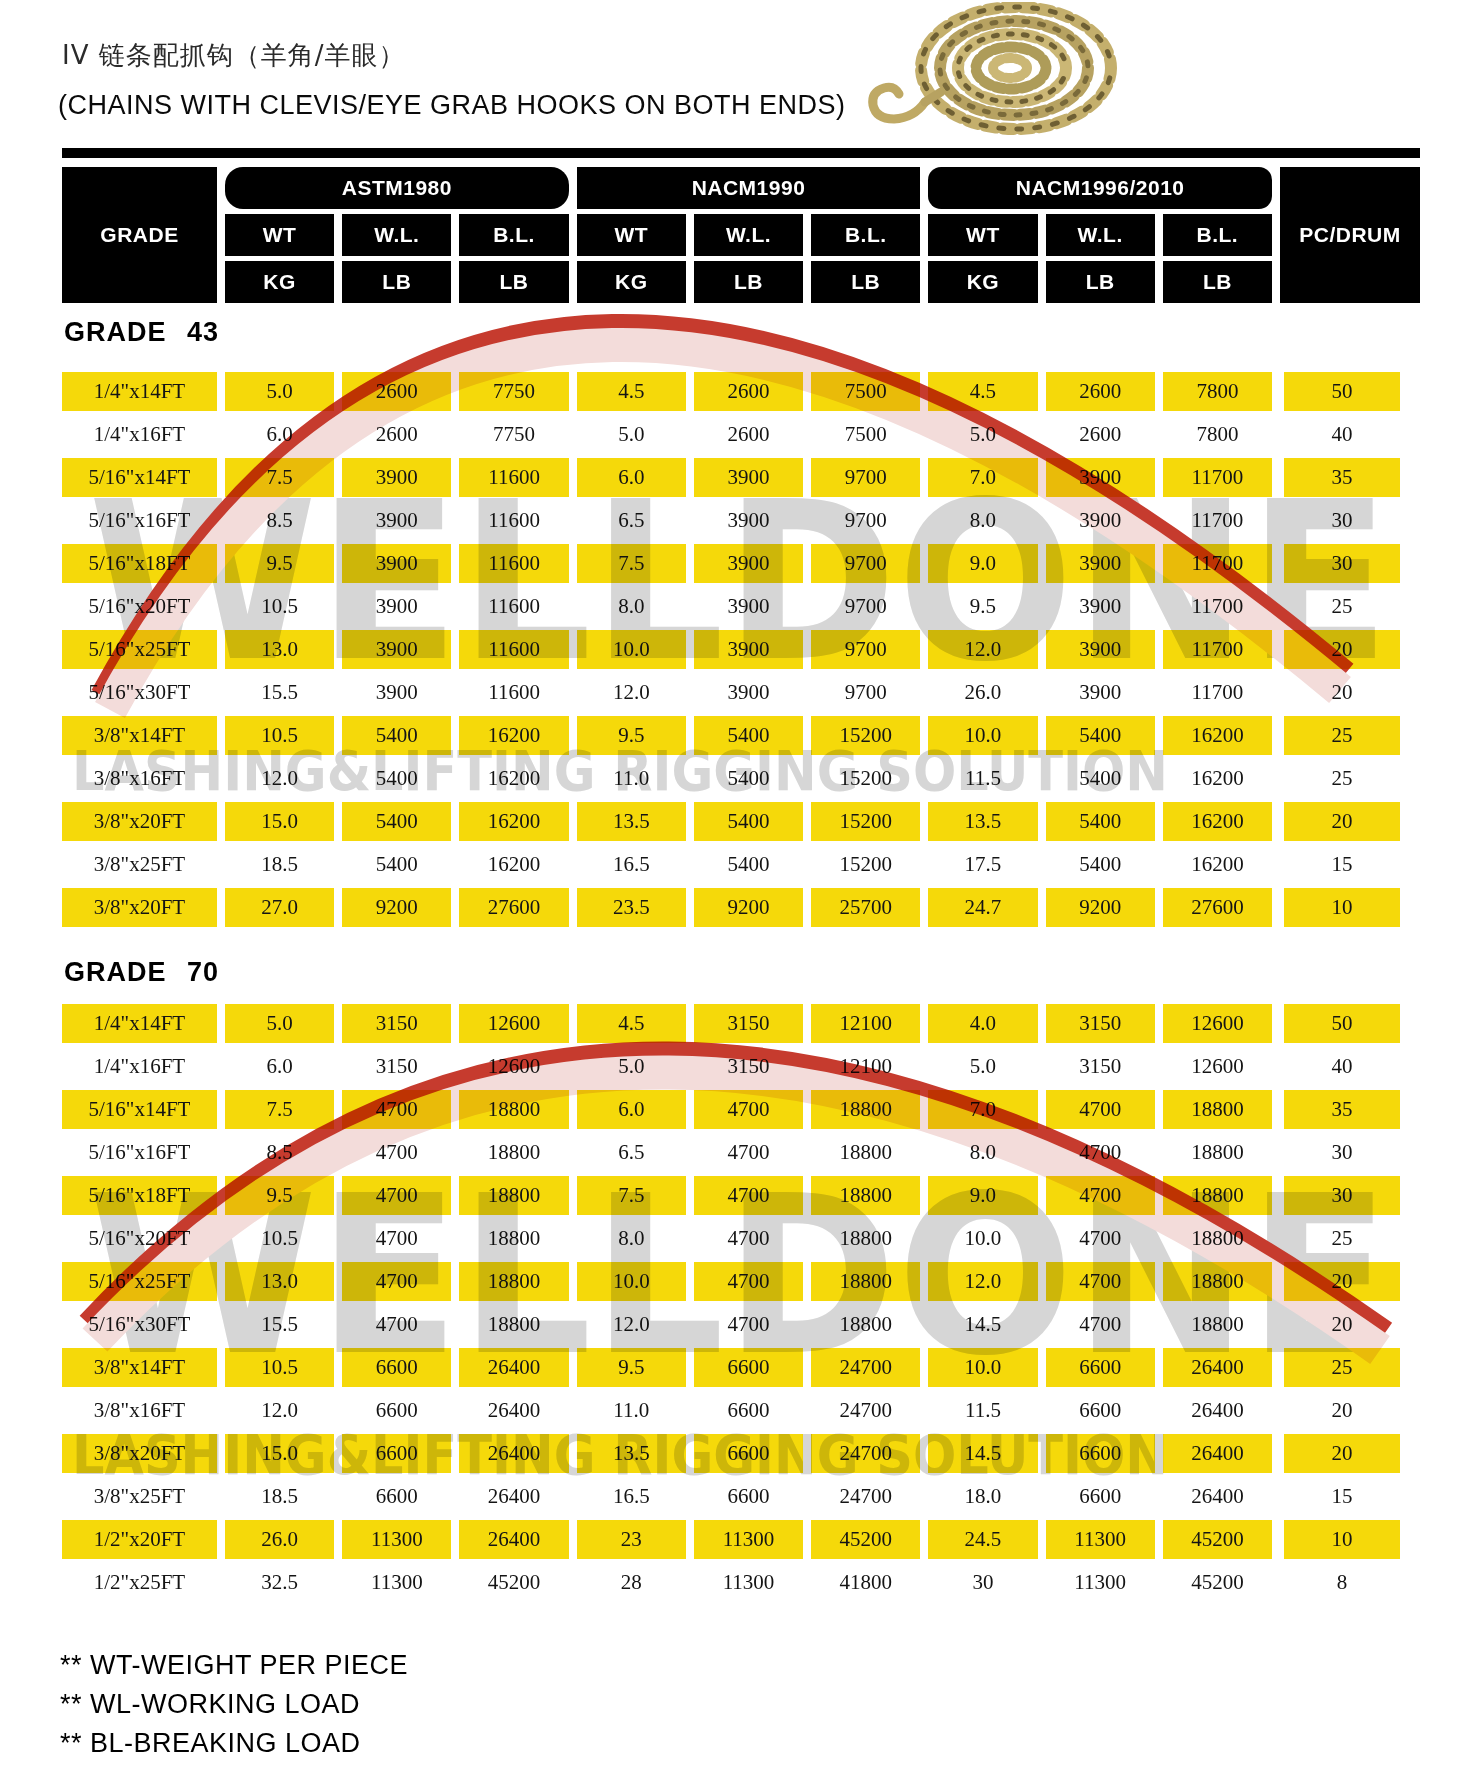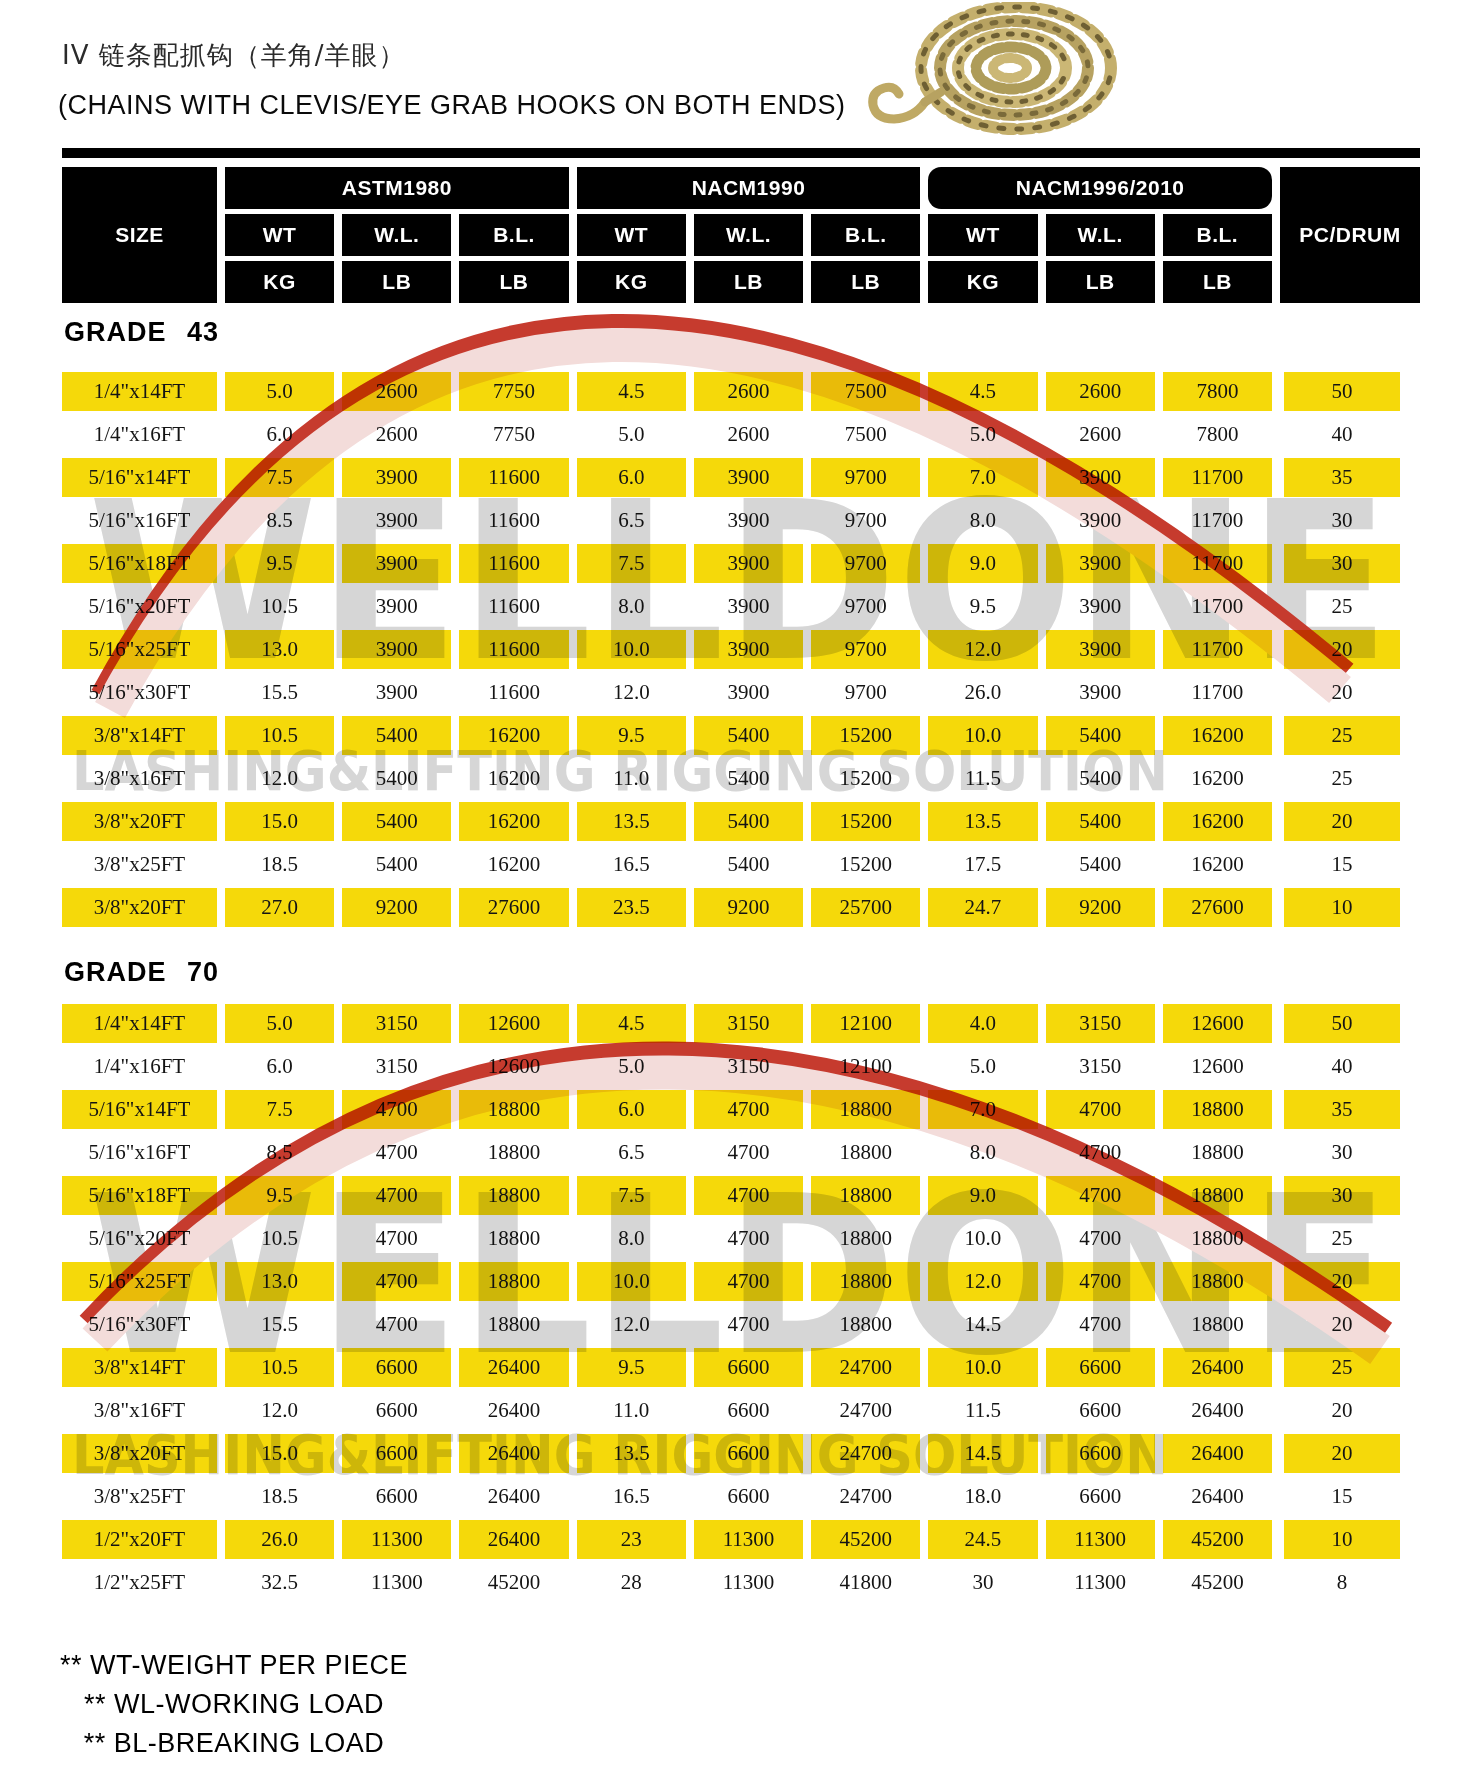--- a/index.html
+++ b/index.html
@@ -29,21 +29,21 @@
     display:grid;
     grid-template-columns:155px repeat(9,1fr) 140px;
     grid-template-rows:42px 42px 42px;
     gap:5px 8px;
   }
   .hc{
     background:var(--header-bg);color:#fff;display:flex;align-items:center;justify-content:center;
     font-weight:bold;font-size:21px;letter-spacing:.5px;
   }
   .hc.size{grid-row:1/4;grid-column:1;}
-  .hc.g1{grid-row:1;grid-column:2/5;}
+  .hc.g1{grid-row:1;grid-column:2/5;border-radius:18px;}
   .hc.g2{grid-row:1;grid-column:5/8;}
   .hc.g3{grid-row:1;grid-column:8/11;border-radius:13px;}
   .hc.pc{grid-row:1/4;grid-column:11;}
   .hc.sub{grid-row:2;}
   .hc.unit{grid-row:3;}
   .grade{
     margin:14px 0 24px 2px;font-size:27px;font-weight:bold;color:#000;
     word-spacing:12px;letter-spacing:1px;
   }
   section.sec2 .grade{margin-top:30px;margin-bottom:16px;}
@@ -53,21 +53,21 @@
   }
   .cell{
     display:flex;align-items:center;justify-content:center;
     font-family:"Liberation Serif","DejaVu Serif",serif;font-size:21px;color:#141414;
     background:transparent;
   }
   .cell:last-child{margin:0 20px 0 4px;}
   .row.hl .cell{background:var(--yellow);}
   
   .notes{position:absolute;left:60px;top:1646px;}
-  .note-line{font-size:27px;color:#000;line-height:39px;letter-spacing:.5px;text-align:center;}
+  .note-line{font-size:27px;color:#000;line-height:39px;letter-spacing:.5px;}
   
   .watermark{
     position:absolute;left:0;top:0;width:1463px;height:1769px;
     mix-blend-mode:multiply;pointer-events:none;z-index:6;
   }
   .wm-text{font-family:"DejaVu Sans",sans-serif;font-weight:bold;}
 </style>
 </head>
 <body>
 
@@ -87,21 +87,21 @@
       <ellipse cx="182" cy="66" rx="17" ry="10" stroke="#cbb775" stroke-width="10" stroke-dasharray="6 4"></ellipse>
       <path d="M 97 100 Q 86 116 66 117 Q 48 117 45 103 Q 43 90 56 86 Q 66 83 71 92" stroke="#bfa964" stroke-width="9"></path>
       <path d="M 97 100 L 113 90" stroke="#b7a261" stroke-width="9"></path>
     </g>
   </svg>
 </div>
 
 <div class="spec-table">
   <div class="thead-bar"></div>
   <div class="thead">
-    <div class="hc size">SIZE</div>
+    <div class="hc size">GRADE</div>
     <div class="hc g1">ASTM1980</div>
     <div class="hc g2">NACM1990</div>
     <div class="hc g3">NACM1996/2010</div>
     <div class="hc pc">PC/DRUM</div>
     <div class="hc sub">WT</div>
     <div class="hc sub">W.L.</div>
     <div class="hc sub">B.L.</div>
     <div class="hc sub">WT</div>
     <div class="hc sub">W.L.</div>
     <div class="hc sub">B.L.</div>

